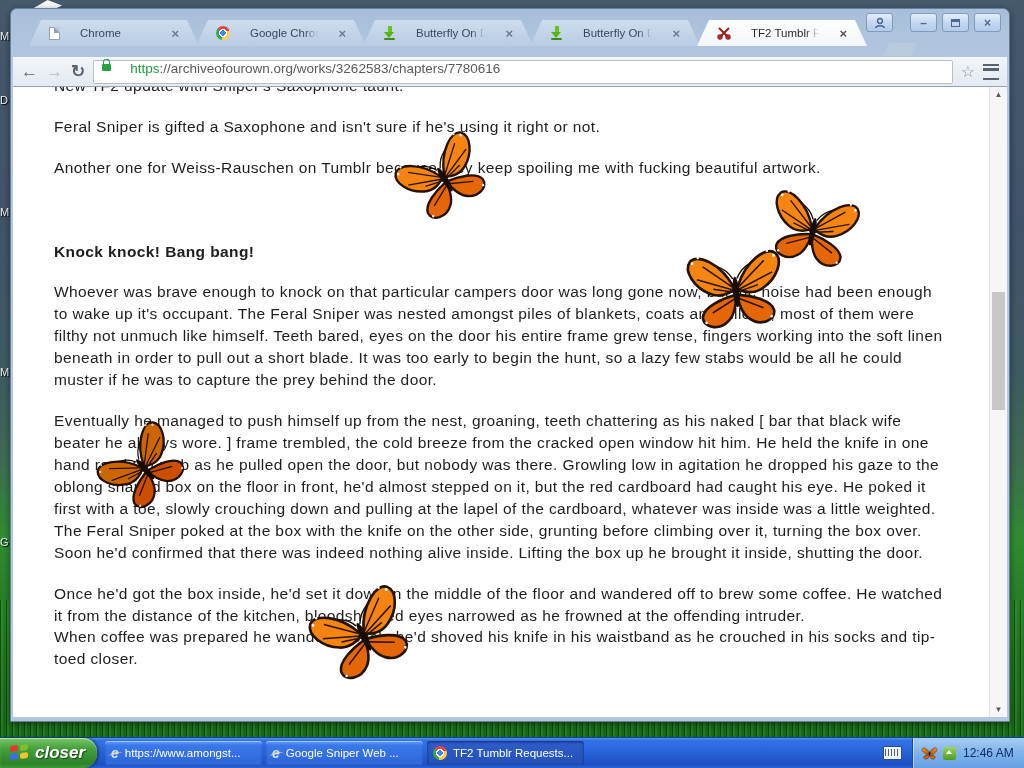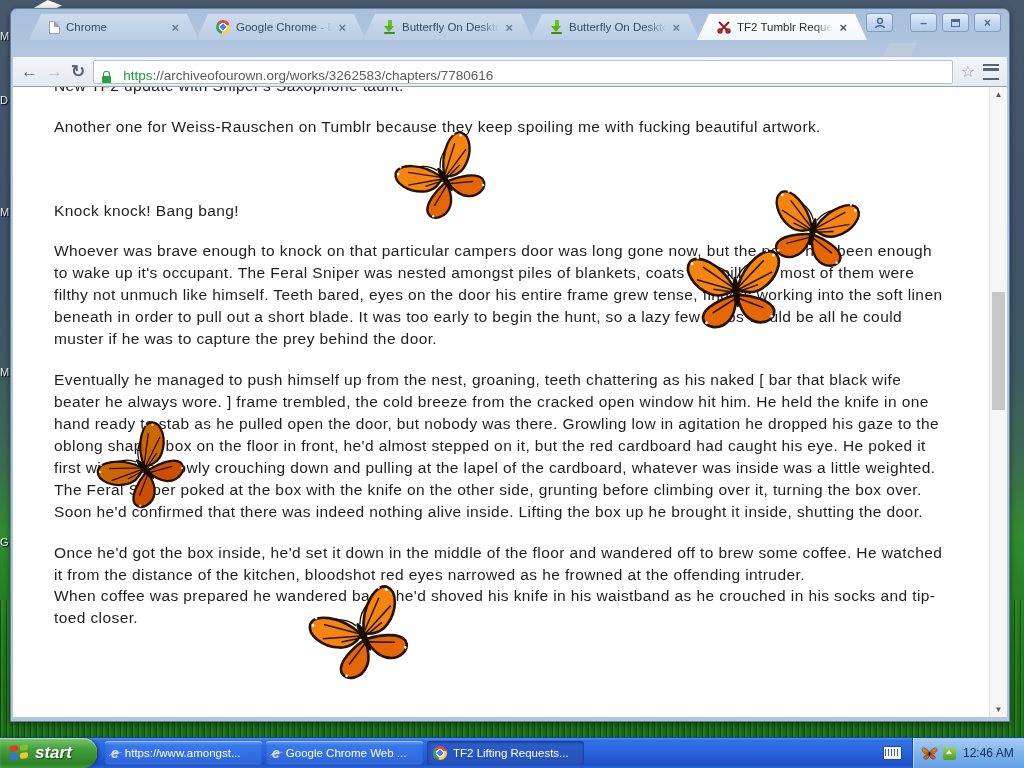--- a/index.html
+++ b/index.html
@@ -24,24 +24,24 @@
   .win-controls{position:absolute;top:4px;right:8px;display:flex;gap:5px;align-items:center;}
   .wbtn{width:27px;height:19px;border:1px solid #7e9bc0;border-radius:3px;
     background:linear-gradient(180deg,#e3eefb,#c2d6ef 55%,#b3cbe9);
     display:flex;align-items:center;justify-content:center;color:#4d6992;
     font-size:12px;font-weight:bold;box-sizing:border-box;cursor:default;}
   .wbtn.person{margin-right:12px;}
   .max-glyph{width:9px;height:8px;border:1.5px solid #4d6992;border-top-width:3px;box-sizing:border-box;}
 
   
   .tabstrip{position:relative;height:28px;}
-  .tab{position:absolute;bottom:17px;height:26px;width:170px;box-sizing:border-box;
+  .tab{position:absolute;bottom:11px;height:26px;width:170px;box-sizing:border-box;
     clip-path:polygon(12px 0,calc(100% - 12px) 0,100% 100%,0 100%);
     background:linear-gradient(180deg,#cedcee,#b9cce4);
-    display:flex;align-items:center;gap:6px;padding:0 20px 0 20px;
+    display:flex;align-items:center;gap:20px;padding:0 20px 0 20px;
     font-size:11.5px;color:#39495e;filter:drop-shadow(0 0 1px #7a93b2);cursor:default;}
   .tab.active{background:linear-gradient(180deg,#fdfefe,#f3f6fa);color:#2b2b2b;z-index:6;}
   .tab-title{flex:1;white-space:nowrap;overflow:hidden;
     -webkit-mask-image:linear-gradient(90deg,#000 80%,transparent);
             mask-image:linear-gradient(90deg,#000 80%,transparent);}
   .tab-close{color:#6b7b90;font-size:13px;font-weight:bold;line-height:1;cursor:default;}
   .newtab-stub{position:absolute;bottom:1px;height:13px;width:34px;background:#b7cade;
     clip-path:polygon(6px 0,100% 0,calc(100% - 6px) 100%,0 100%);filter:drop-shadow(0 0 1px #8aa3c2);}
   
   .page-ic{width:11px;height:13px;background:#fff;border:1px solid #94a1b2;box-sizing:border-box;position:relative;}
@@ -56,36 +56,36 @@
     border-left:5.5px solid transparent;border-right:5.5px solid transparent;border-top:6px solid #5ab313;}
   .dl-ic .base{position:absolute;left:1px;bottom:0;width:11px;height:2.5px;background:#3f8d10;border-radius:2px;}
   .ao3-ic{width:14px;height:14px;}
 
   
   .toolbar{height:30px;margin:0 2px;background:linear-gradient(180deg,#f2f5f9,#e4eaf2);
     border-bottom:1px solid #97a4b4;display:flex;align-items:center;padding:0 8px;gap:8px;box-sizing:border-box;}
   .nav-glyph{font-size:17px;font-weight:bold;color:#5b6672;line-height:1;cursor:default;}
   .nav-glyph.disabled{color:#b4bcc6;}
   .omnibox{flex:1;height:22px;background:#fff;border:1px solid #b7bfc9;border-radius:2px;
-    display:flex;align-items:flex-end;gap:12px;padding:0 8px;font-size:13.5px;color:#5a5a5a;}
+    display:flex;align-items:flex-start;gap:19px;padding:0 8px;font-size:13.5px;color:#5a5a5a;}
   .lock{position:relative;width:9px;height:7px;background:#27a042;border-radius:1px;margin-top:3px;}
   .lock::before{content:"";position:absolute;left:1px;top:-5px;width:5px;height:5px;
     border:1.6px solid #27a042;border-bottom:none;border-radius:3px 3px 0 0;}
   .proto{color:#1a9c3e;}
   .star{font-size:16px;color:#8d97a2;cursor:default;}
   .menu-ic{width:16px;height:12px;border-top:2.5px solid #5a6470;border-bottom:2.5px solid #5a6470;
     position:relative;cursor:default;}
   .menu-ic::after{content:"";position:absolute;left:0;right:0;top:2.5px;height:2.5px;background:#5a6470;}
 
   
   .content{position:absolute;left:2px;right:2px;top:78px;bottom:4px;background:#fff;overflow:hidden;}
   .textcol{margin-left:41px;width:893px;font-size:15.5px;letter-spacing:.4px;
     line-height:22px;color:#1e1e1e;}
   .blk{margin:0 0 19px 0;}
-  .b-h{margin:62px 0 18px 0;font-weight:normal;}
+  .b-h{margin:62px 0 18px 0;font-weight:bold;}
   .b-clip-top{margin-top:-12px;}
   .b-clip-bottom{margin-top:-20px;}
   
   .sbar{position:absolute;top:0;right:0;bottom:0;width:17px;background:#f6f6f6;border-left:1px solid #e2e2e2;}
   .sbar .arr{position:absolute;left:0;width:17px;height:15px;display:flex;align-items:center;justify-content:center;
     color:#5a5a5a;font-size:8px;cursor:default;}
   .sbar .arr.up{top:0;} .sbar .arr.down{bottom:0;}
   .sthumb{position:absolute;left:2px;width:13px;top:205px;height:118px;background:#c7c7c7;cursor:default;}
 
   
@@ -230,20 +230,21 @@
       <span class="lock"></span>
       <span><span class="proto">https</span><span>://archiveofourown.org/works/3262583/chapters/7780616</span></span>
     </div>
     <span class="star">☆</span>
     <span class="menu-ic"></span>
   </div>
 
   <div class="content">
     <div class="textcol">
       <div class="blk b-clip-top">New TF2 update with Sniper's Saxophone taunt.</div>
+      <div class="blk">Feral Sniper is gifted a Saxophone and isn't sure if he's using it right or not.</div>
       <div class="blk">Another one for Weiss-Rauschen on Tumblr because they keep spoiling me with fucking beautiful artwork.</div>
       <div class="blk b-h">Knock knock! Bang bang!</div>
       <div class="blk">Whoever was brave enough to knock on that particular campers door was long gone now, but the noise had been enough to wake up it's occupant. The Feral Sniper was nested amongst piles of blankets, coats and pillows, most of them were filthy not unmuch like himself. Teeth bared, eyes on the door his entire frame grew tense, fingers working into the soft linen beneath in order to pull out a short blade. It was too early to begin the hunt, so a lazy few stabs would be all he could muster if he was to capture the prey behind the door.</div>
       <div class="blk">Eventually he managed to push himself up from the nest, groaning, teeth chattering as his naked [ bar that black wife beater he always wore. ] frame trembled, the cold breeze from the cracked open window hit him. He held the knife in one hand ready to stab as he pulled open the door, but nobody was there. Growling low in agitation he dropped his gaze to the oblong shaped box on the floor in front, he'd almost stepped on it, but the red cardboard had caught his eye. He poked it first with a toe, slowly crouching down and pulling at the lapel of the cardboard, whatever was inside was a little weighted. The Feral Sniper poked at the box with the knife on the other side, grunting before climbing over it, turning the box over. Soon he'd confirmed that there was indeed nothing alive inside. Lifting the box up he brought it inside, shutting the door.</div>
       <div class="blk">Once he'd got the box inside, he'd set it down in the middle of the floor and wandered off to brew some coffee. He watched it from the distance of the kitchen, bloodshot red eyes narrowed as he frowned at the offending intruder.</div>
       <div class="blk b-clip-bottom">When coffee was prepared he wandered back, he'd shoved his knife in his waistband as he crouched in his socks and tip-toed closer.</div>
     </div>
     <div class="sbar">
       <div class="arr up">▲</div>
       <div class="sthumb"></div>
@@ -269,34 +270,34 @@
   </svg>
 
 <div class="taskbar">
   <div class="startbtn">
     <span class="xpflag">
         <i></i>
         <i></i>
         <i></i>
         <i></i>
       </span>
-    <span>start</span>
+    <span>closer</span>
   </div>
   <div class="taskbtns">
     <div class="tbtn">
       <span class="ie-ic">e</span>
       <span>https://www.amongst...</span>
     </div>
     <div class="tbtn">
       <span class="ie-ic">e</span>
-      <span>Google Chrome Web ...</span>
+      <span>Google Sniper Web ...</span>
     </div>
     <div class="tbtn pressed">
       <span class="chrome-ic" style="flex:0 0 14px"></span>
-      <span>TF2 Lifting Requests...</span>
+      <span>TF2 Tumblr Requests...</span>
     </div>
   </div>
   <div class="kbd-ic"></div>
   <div class="tray">
     <svg width="17" height="15" viewBox="0 0 100 90">
         <use href="#monarch"></use>
       </svg>
     <span class="eject-ic"></span>
     <span class="tray-time">12:46 AM</span>
   </div>

